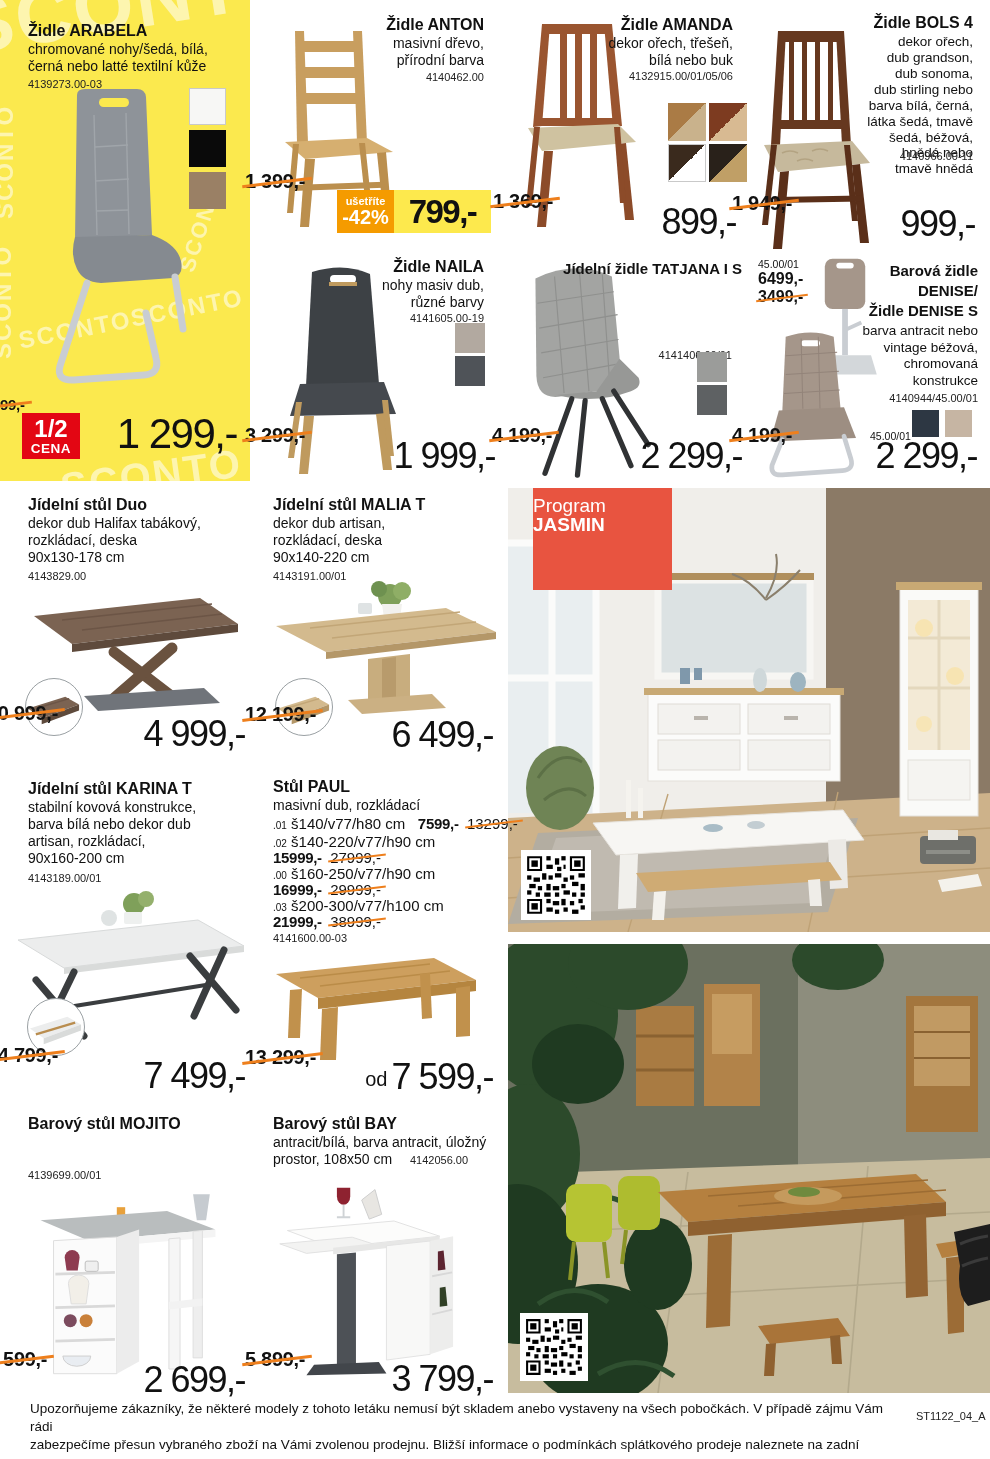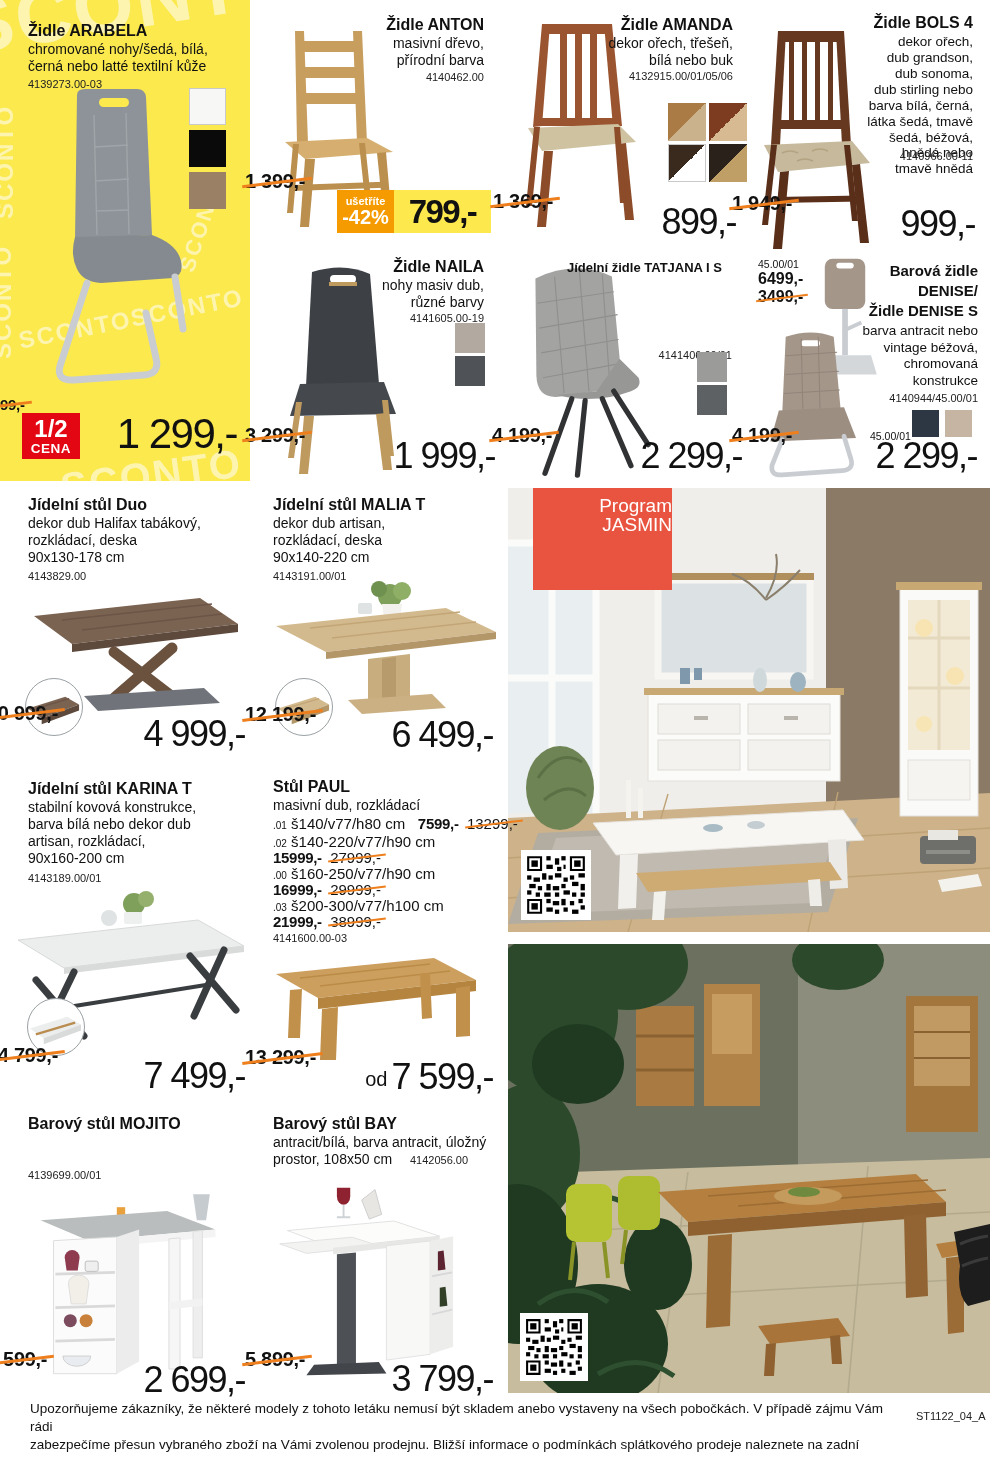--- a/index.html
+++ b/index.html
@@ -20,21 +20,21 @@
   .struck-sm::after{content:"";position:absolute;left:-2px;right:-5px;top:46%;height:2px;background:#ee7f1c;transform:rotate(-7deg)}
   .big{font-size:36px;font-weight:normal;letter-spacing:-1.5px;line-height:1;white-space:nowrap}
   .big .pfx{font-size:20px;letter-spacing:0;margin-right:4px;vertical-align:3px}
   .swatch{position:absolute}
   .swatch.bordered{border:1px solid #c9c9c9}
   .yellow-panel{position:absolute;left:0;top:0;width:250px;height:481px;background:#fbe94e;overflow:hidden}
   .wm{position:absolute;color:rgba(255,255,255,.55);font-weight:bold;white-space:nowrap;letter-spacing:2px;line-height:1}
   .badge-half{position:absolute;background:#e30613;color:#fff;text-align:center;font-weight:bold;display:flex;flex-direction:column;justify-content:center}
   .badge-save{position:absolute;background:#f59b00;color:#fff;text-align:center;font-weight:bold;display:flex;flex-direction:column;justify-content:center;line-height:1}
   .price-box{position:absolute;background:#fde94d;display:flex;align-items:center;justify-content:center;font-weight:bold;font-size:33px;letter-spacing:-1.5px}
-  .badge-jasmin{position:absolute;background:#e85440;color:#fff;text-align:right;line-height:1}
+  .badge-jasmin{position:absolute;background:#e85440;color:#fff;text-align:left;line-height:1}
   .photo{position:absolute;overflow:hidden}
   .photo svg{display:block}
   .qr-tile{position:absolute;background:#fff;padding:4px}
   .inset{position:absolute;border-radius:50%;border:1.5px solid #9aa0a3;background:#fff;overflow:hidden}
   .paul-line{font-size:15px;line-height:1;white-space:nowrap;position:absolute}
   .paul-line .code{font-size:10px}
   .paul-line b{letter-spacing:-.3px}
   .price-note{font-size:10.5px}
   .footer{position:absolute;font-size:13.5px;line-height:1.35;white-space:pre-line}
   .page-code{position:absolute;font-size:11px;color:#222}
@@ -269,21 +269,21 @@
         <path d="M48,12 L58,134 M74,6 L84,132 M98,10 L106,128"></path>
       </g>
       <path d="M50,136 Q90,146 128,132 Q140,128 136,118 L116,98 L92,132 Z" fill="#979896"></path>
       <g stroke="#303234" stroke-width="5.5" stroke-linecap="round" fill="none">
         <path d="M66,140 L38,218"></path>
           <path d="M80,142 L72,220"></path>
           <path d="M98,140 L128,210"></path>
           <path d="M110,132 L146,188"></path>
       </g>
     </svg>
-    <h3 class="t abs ra" style="right:28px;top:10px;font-size:13px">Jídelní židle TATJANA I S</h3>
+    <h3 class="t abs ra" style="right:8px;top:10px;font-size:15px">Jídelní židle TATJANA I S</h3>
     <p class="sku abs ra" style="right:18px;top:99px">4141406.00/01</p>
     <span class="swatch" style="left: 192px; top: 102px; width: 30px; height: 30px; background: rgb(155, 156, 154);"></span>
     <span class="swatch" style="left: 192px; top: 135px; width: 30px; height: 30px; background: rgb(94, 97, 99);"></span>
     <span class="struck abs" style="right:13px;top:174px">4 199,-</span>
     <div class="big abs ra" style="right:8px;top:188px">2 299,-</div>
   </div>
 
   <div class="card" style="left:750px;top:250px;width:240px;height:230px">
     <div class="stool-prices" style="left:8px;top:8px">
       <span class="variant">45.00/01</span>
@@ -429,21 +429,21 @@
       <polygon points="128,385 322,374 334,392 140,404" fill="#cfab74"></polygon>
       <polygon points="146,404 158,403 156,432 144,432" fill="#f3f1ec"></polygon>
       <polygon points="300,392 312,391 314,418 302,418" fill="#efede8"></polygon>
       <rect x="412" y="348" width="56" height="28" rx="4" fill="#6e6f6a"></rect>
       <rect x="420" y="342" width="30" height="10" fill="#e9e7e1"></rect>
       <path d="M418,364 h44" stroke="#8d8e88" stroke-width="4"></path>
       <polygon points="430,392 470,386 474,398 434,404" fill="#f4f2ec"></polygon>
     </svg>
     <div class="badge-jasmin" style="left:25px;top:0;width:139px;height:102px">
       <div style="font-size:19px;margin-top:8px">Program</div>
-      <div style="font-size:19px;font-weight:normal">JASMIN</div>
+      <div style="font-size:19px;font-weight:bold">JASMIN</div>
     </div>
     <div class="qr-tile" style="left:13px;top:362px;width:70px;height:70px">
       <svg width="62" height="62">
           <use href="#qr" width="62" height="62"></use>
         </svg>
     </div>
   </div>
 
   <div class="card" style="left:0;top:772px;width:255px;height:323px">
     <h3 class="t abs" style="left:28px;top:8px">Jídelní stůl KARINA T</h3>

